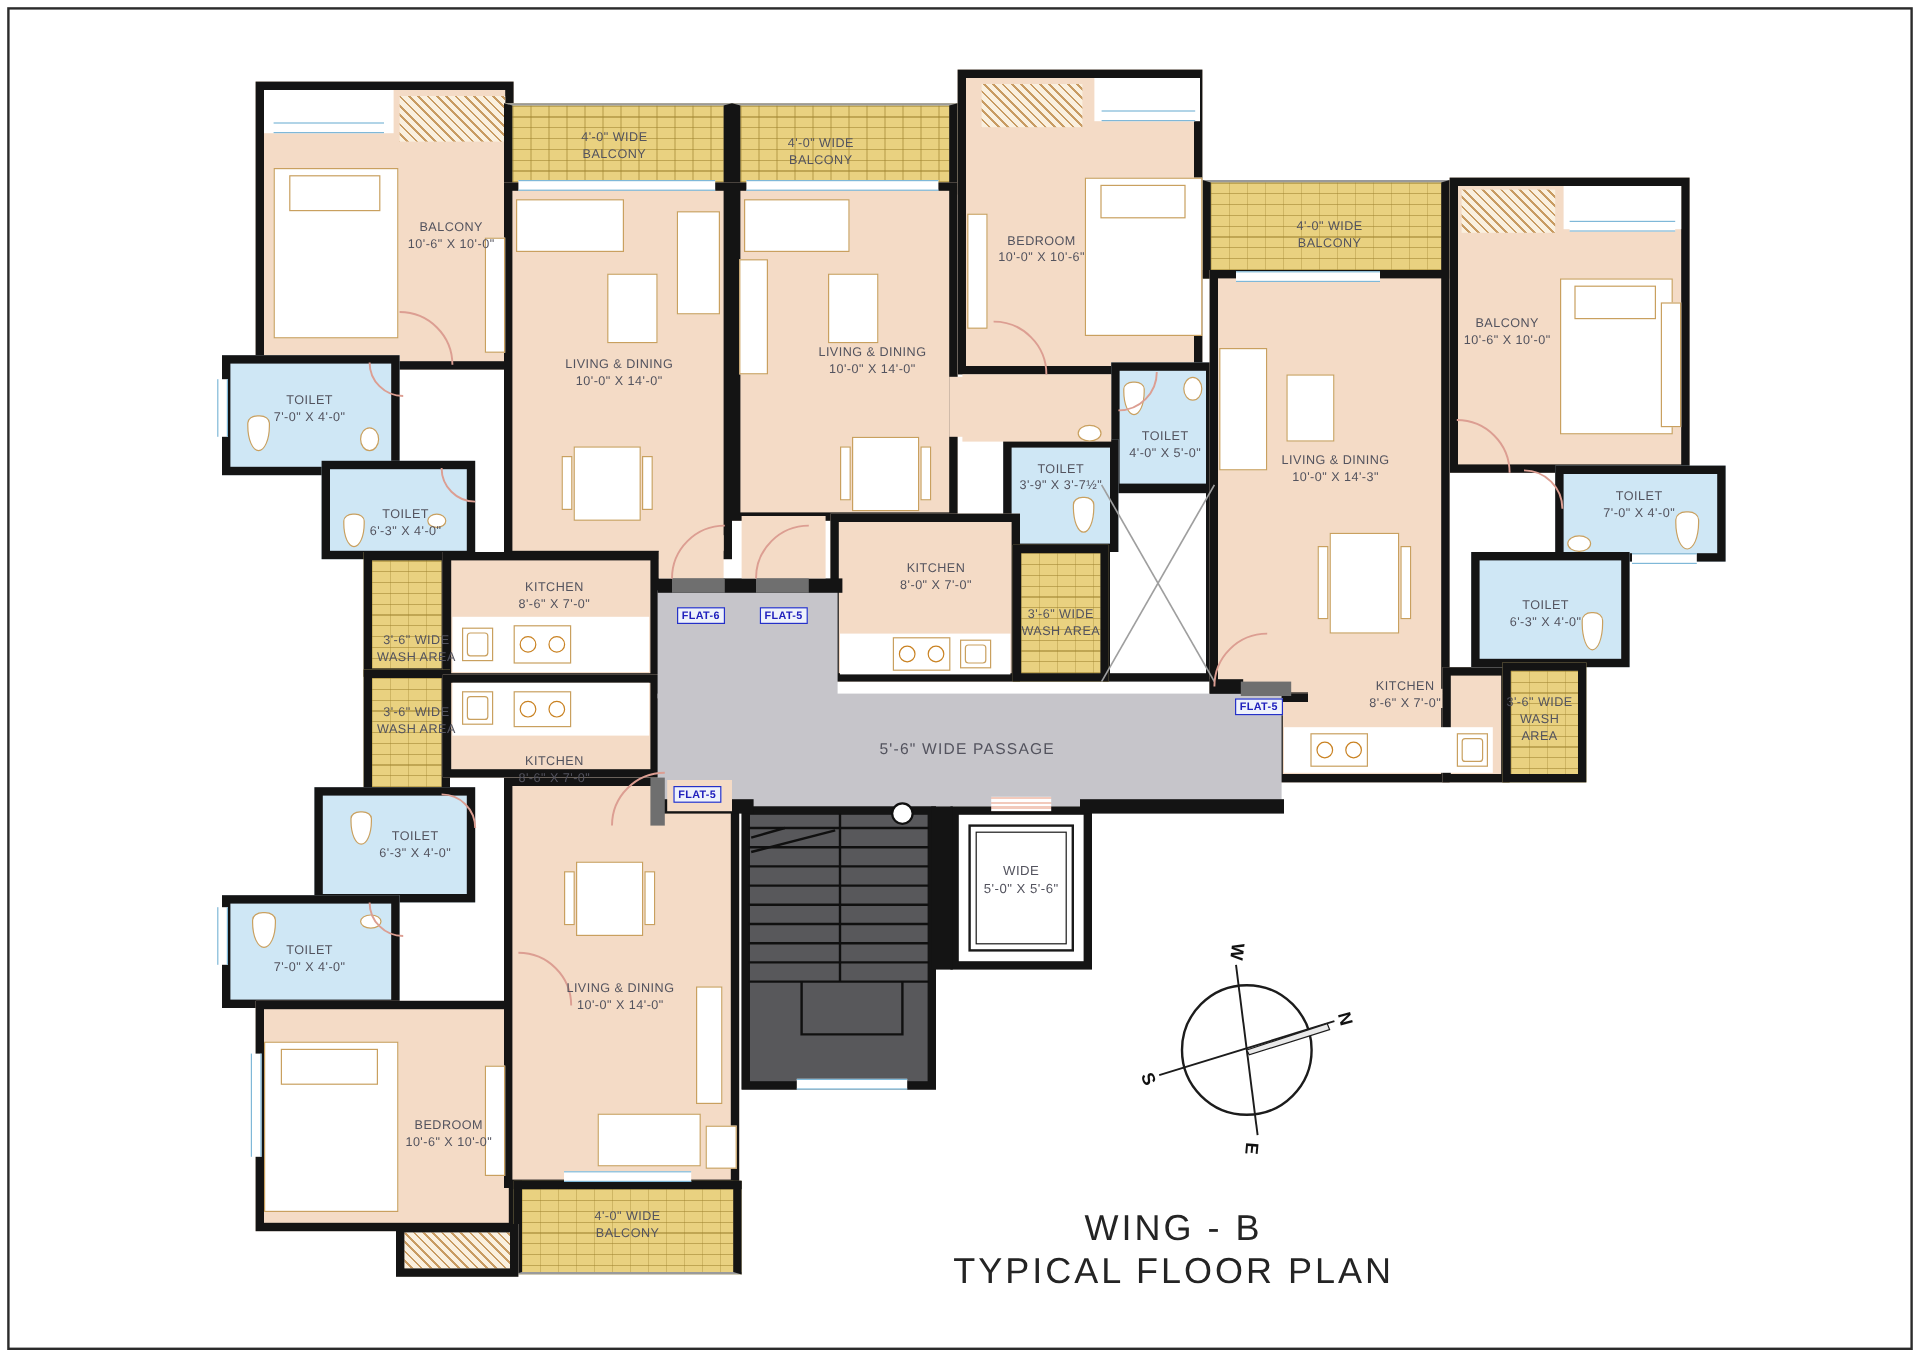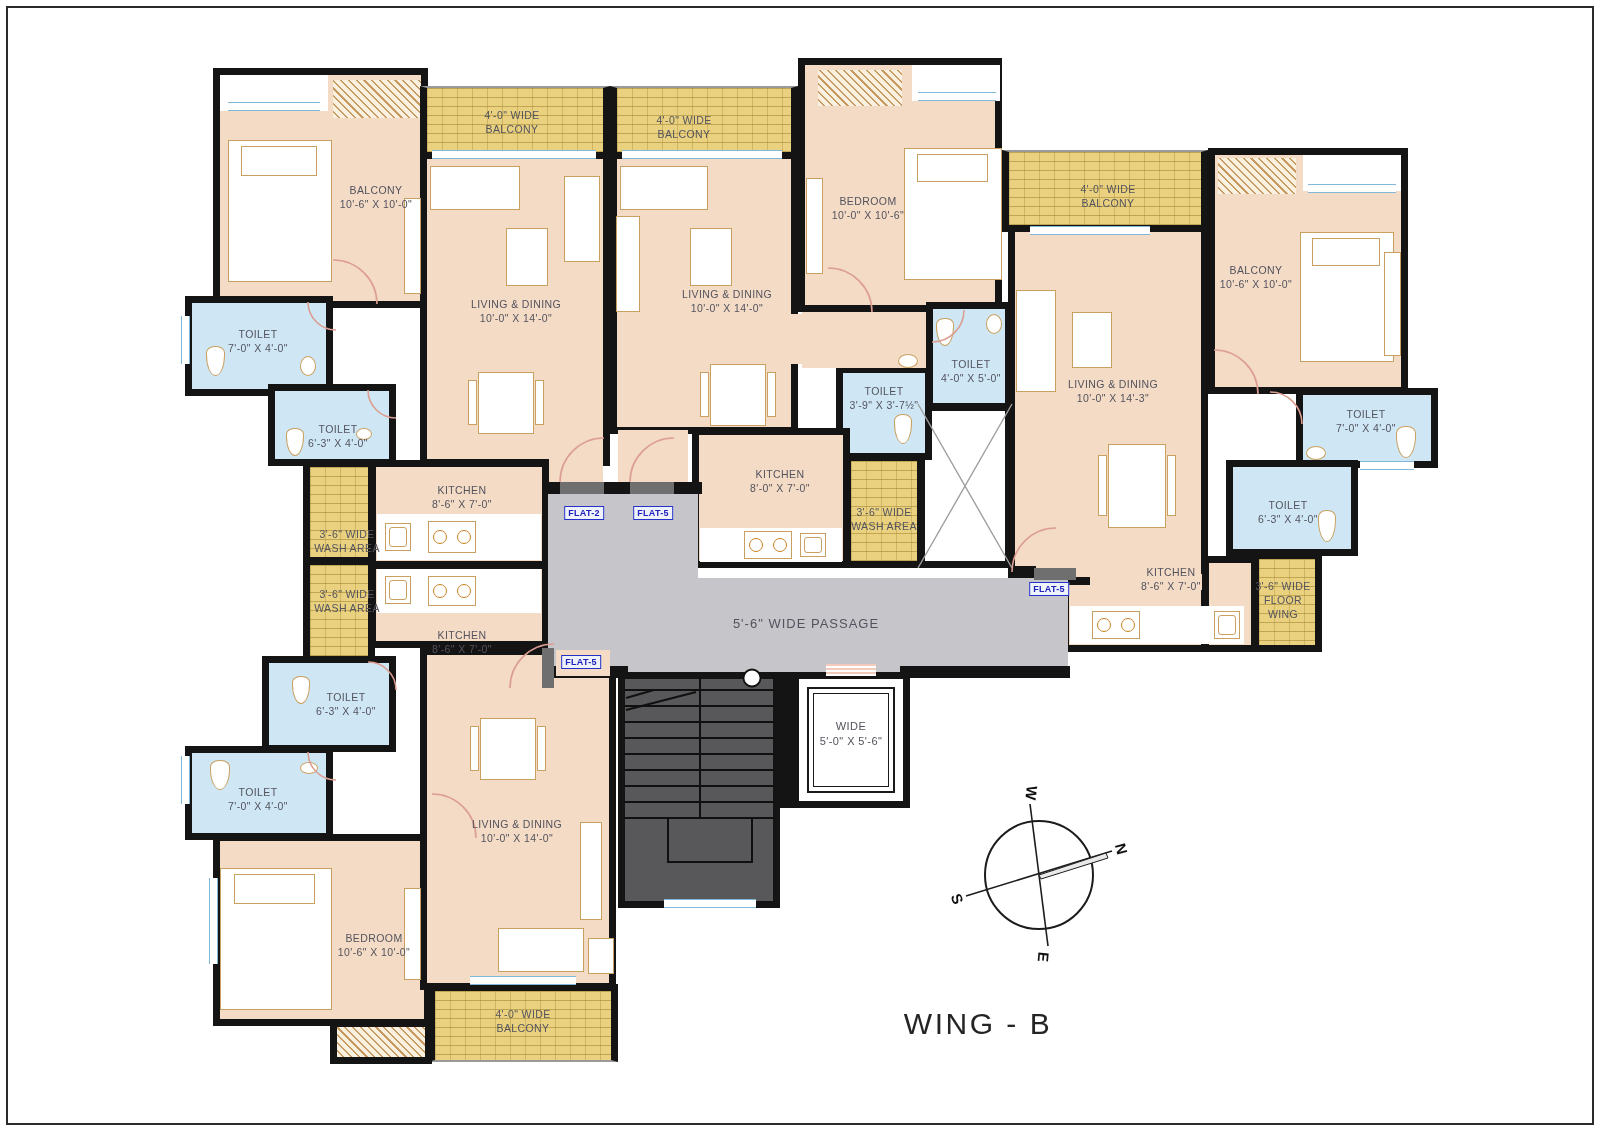--- a/index.html
+++ b/index.html
@@ -359,33 +359,34 @@
   <div class="lbl" style="left:1288px;top:512px;">
       <span>TOILET</span>
       <span>6'-3" X 4'-0"</span>
     </div>
   <div class="lbl" style="left:1171px;top:579px;">
       <span>KITCHEN</span>
       <span>8'-6" X 7'-0"</span>
     </div>
   <div class="lbl" style="left:1283px;top:600px;">
       <span>3'-6" WIDE</span>
-      <span>FLOOR</span>
-      <span>WING</span>
+      <span>WASH</span>
+      <span>AREA</span>
     </div>
 
   <div class="lbl" style="left:806px;top:624px;font-size:13px;letter-spacing:1px;">
       <span>5'-6" WIDE PASSAGE</span>
     </div>
   <div class="lbl" style="left:851px;top:734px;font-size:11px;">
       <span>WIDE</span>
       <span>5'-0" X 5'-6"</span>
     </div>
 
-  <div class="tag" style="left:584px;top:513px;">FLAT-2</div>
+  <div class="tag" style="left:584px;top:513px;">FLAT-6</div>
   <div class="tag" style="left:653px;top:513px;">FLAT-5</div>
   <div class="tag" style="left:581px;top:662px;">FLAT-5</div>
   <div class="tag" style="left:1049px;top:589px;">FLAT-5</div>
 
   <div class="title">
     <div>WING - B</div>
+    <div>TYPICAL FLOOR PLAN</div>
   </div>
 </div>
 
 </body></html>

